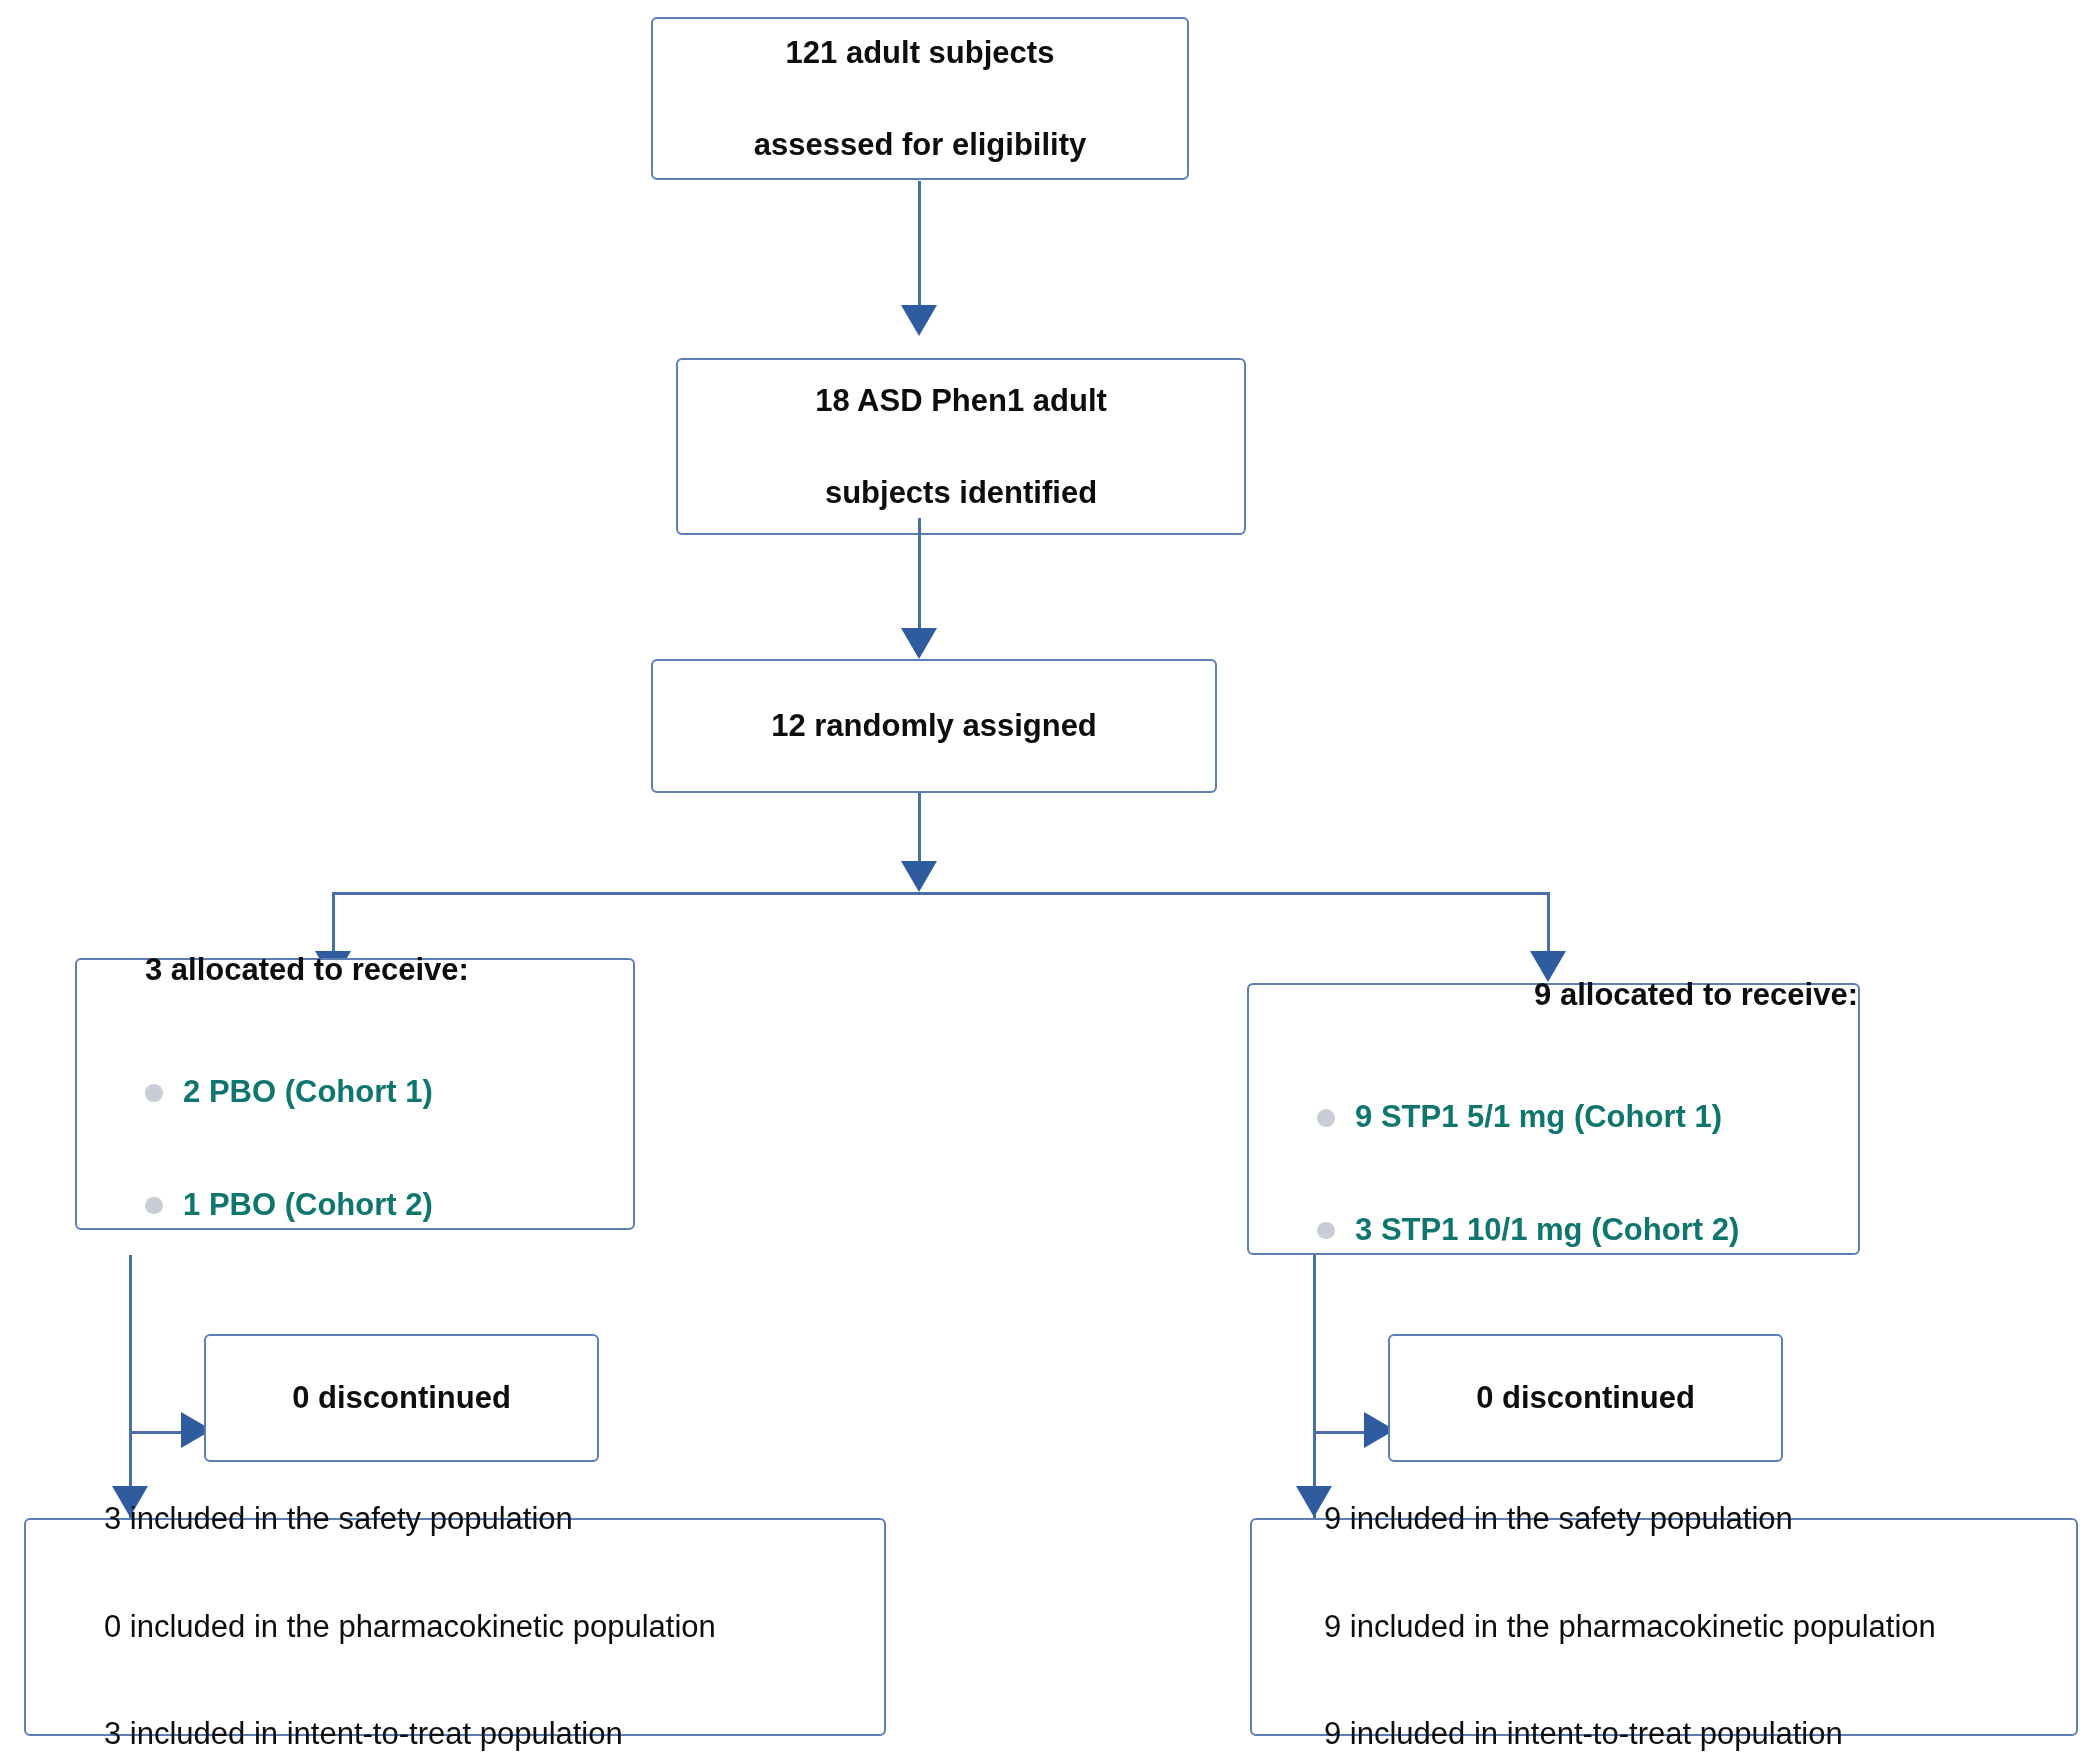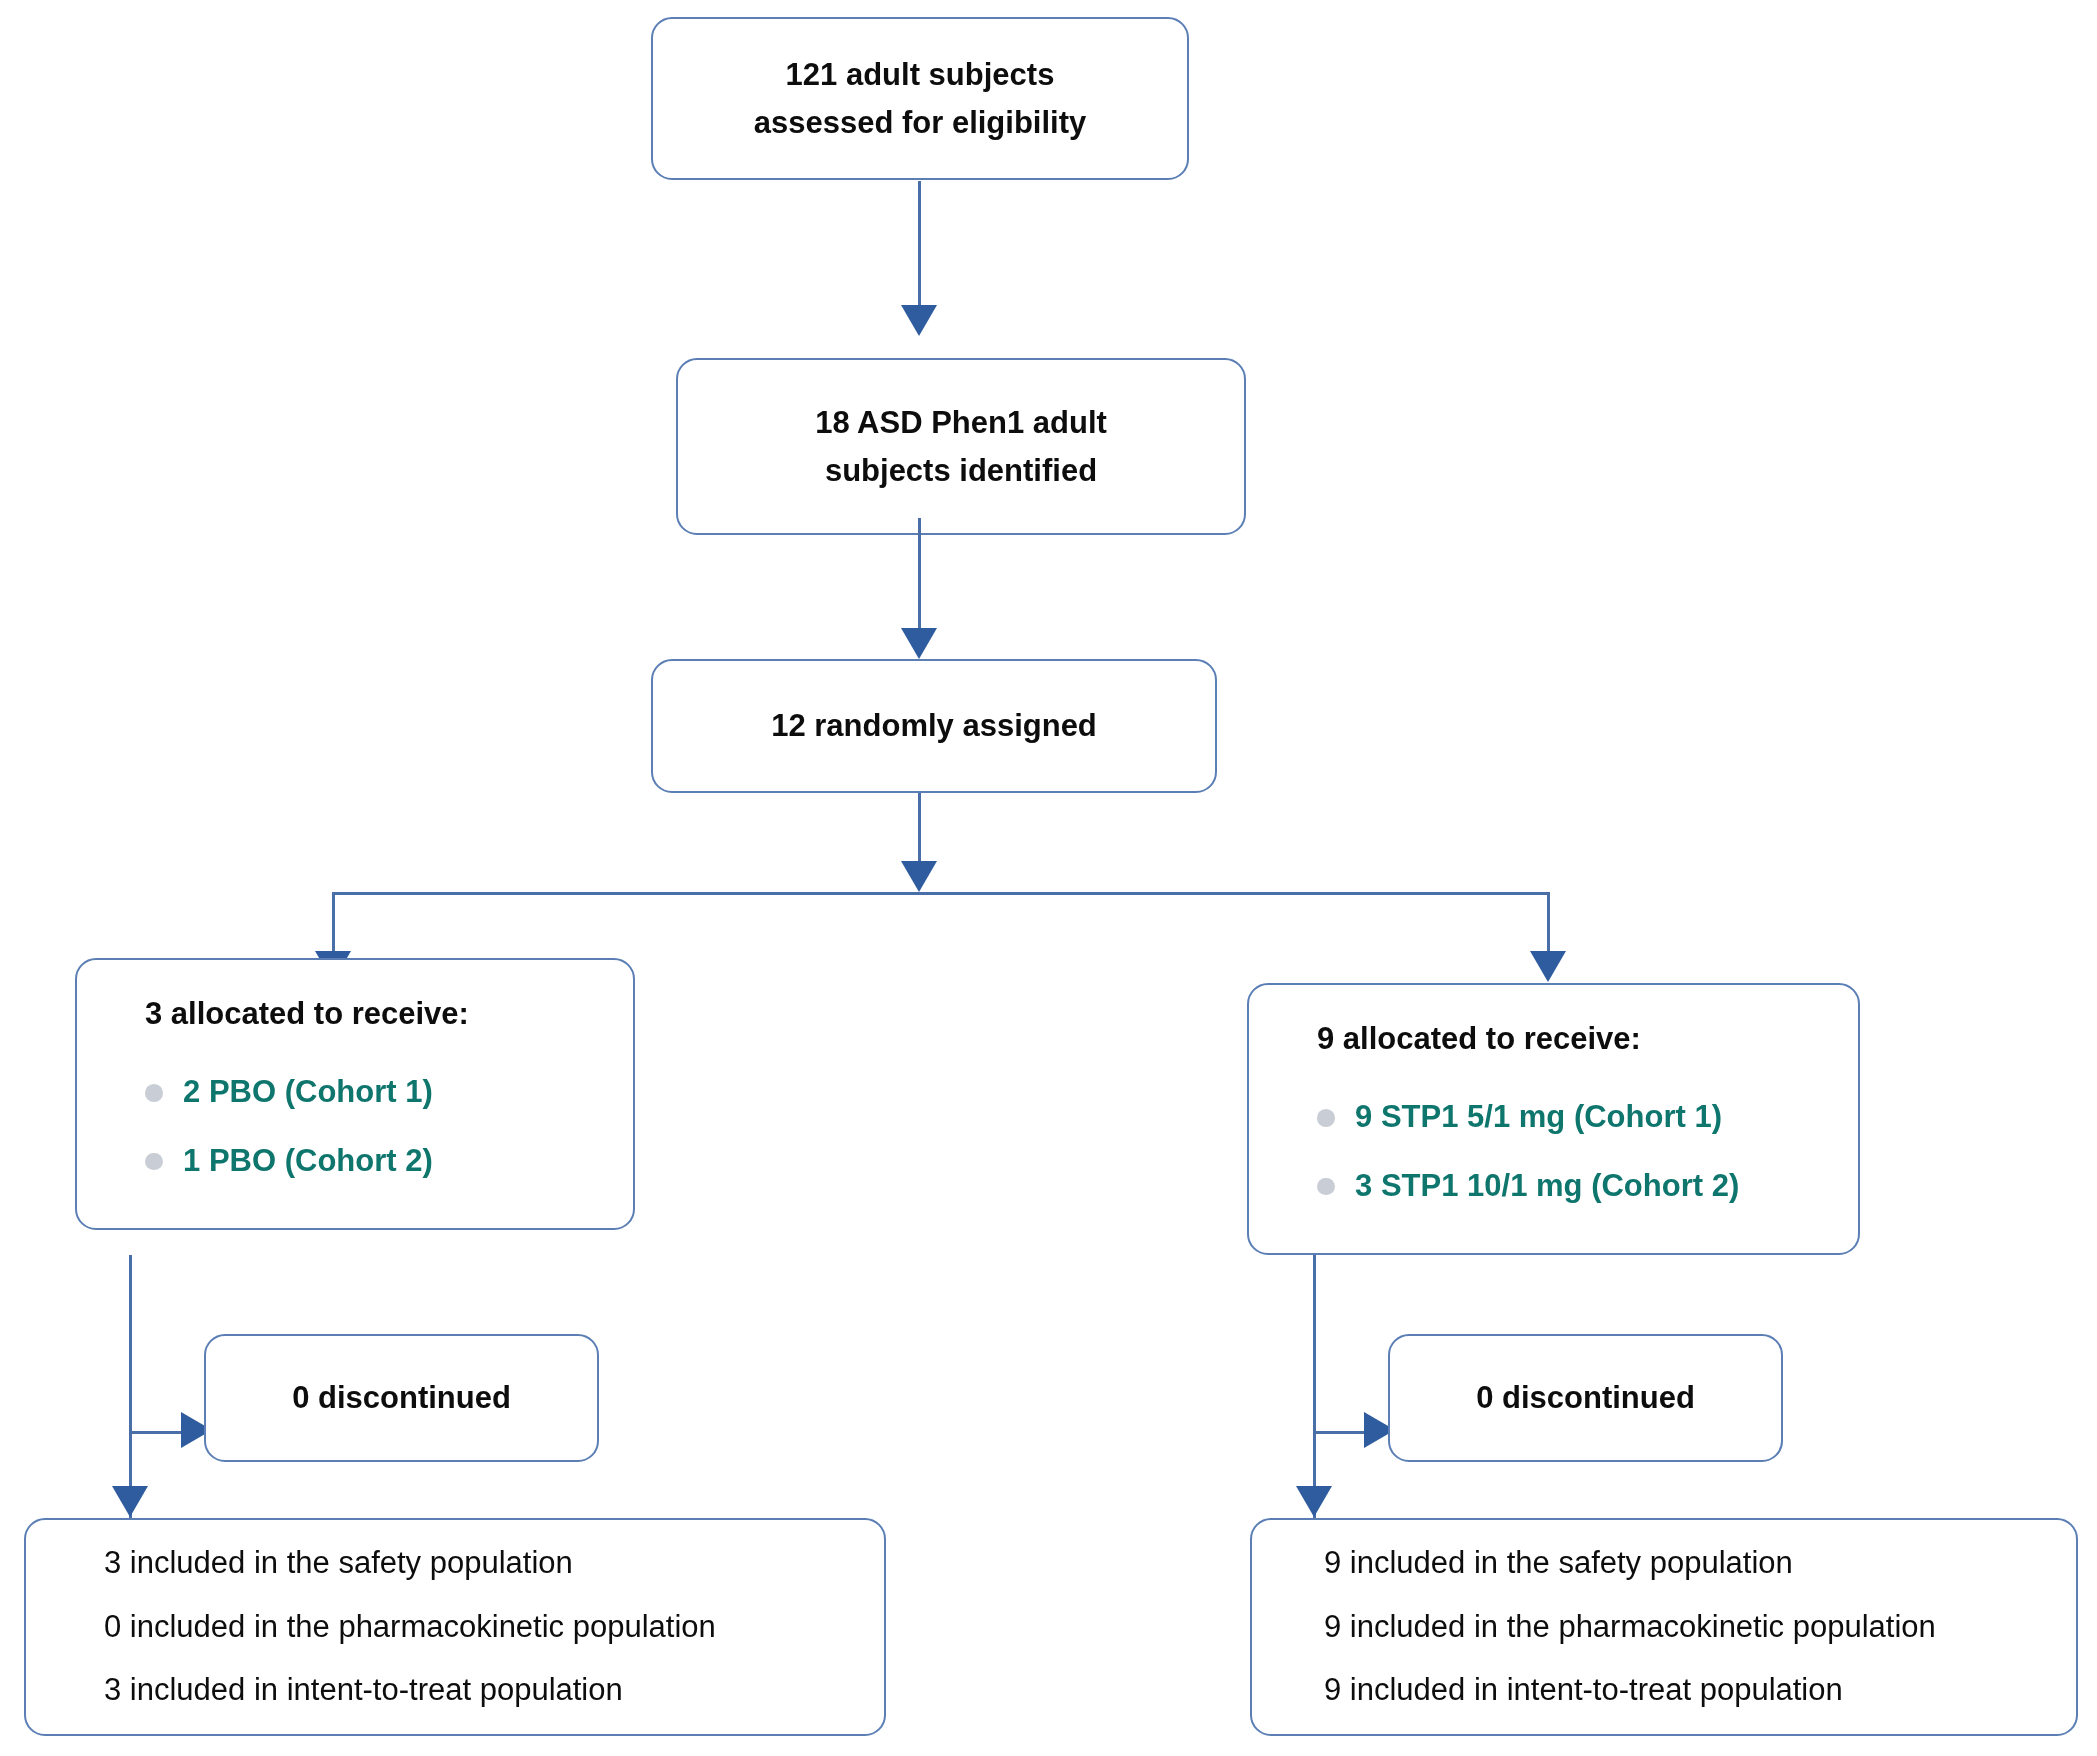--- a/index.html
+++ b/index.html
@@ -13,24 +13,25 @@
     height: 1756px;
     background: #ffffff;
     font-family: "Liberation Sans", sans-serif;
     overflow: hidden;
   }
   .node {
     position: absolute;
     box-sizing: border-box;
     background: #ffffff;
     border: 2px solid #5B7FB5;
-    border-radius: 21px;
+    border-radius: 6px;
     display: flex;
     flex-direction: column;
     justify-content: center;
+    gap: 44px;
   }
   .node.center {
     align-items: center;
     text-align: center;
   }
   .node-line {
     font-weight: bold;
     color: #0d0d0d;
     font-size: 31px;
     line-height: 1.52;
@@ -162,21 +163,21 @@
   <div class="node center" style="left:204px; top:1334px; width:395px; height:128px;">
     <div class="node-line">0 discontinued</div>
   </div>
 
   <div class="node" style="left:24px; top:1518px; width:862px; height:218px; padding:0 0 0 78px;">
     <div class="pop-line">3 included in the safety population</div>
     <div class="pop-line">0 included in the pharmacokinetic population</div>
     <div class="pop-line">3 included in intent-to-treat population</div>
   </div>
 
-  <div class="node" style="left:1247px; top:983px; width:613px; height:272px; padding:0 0 0 68px;">
+  <div class="node" style="left:1247px; top:983px; width:613px; height:272px; padding:0 0 0 68px;text-align:right;">
     <div class="alloc-head">9 allocated to receive:</div>
     <div class="bullet-row">
       <span class="bullet-dot"></span>
       <span class="bullet-text">9 STP1 5/1 mg (Cohort 1)</span>
     </div>
     <div class="bullet-row">
       <span class="bullet-dot"></span>
       <span class="bullet-text">3 STP1 10/1 mg (Cohort 2)</span>
     </div>
   </div>

